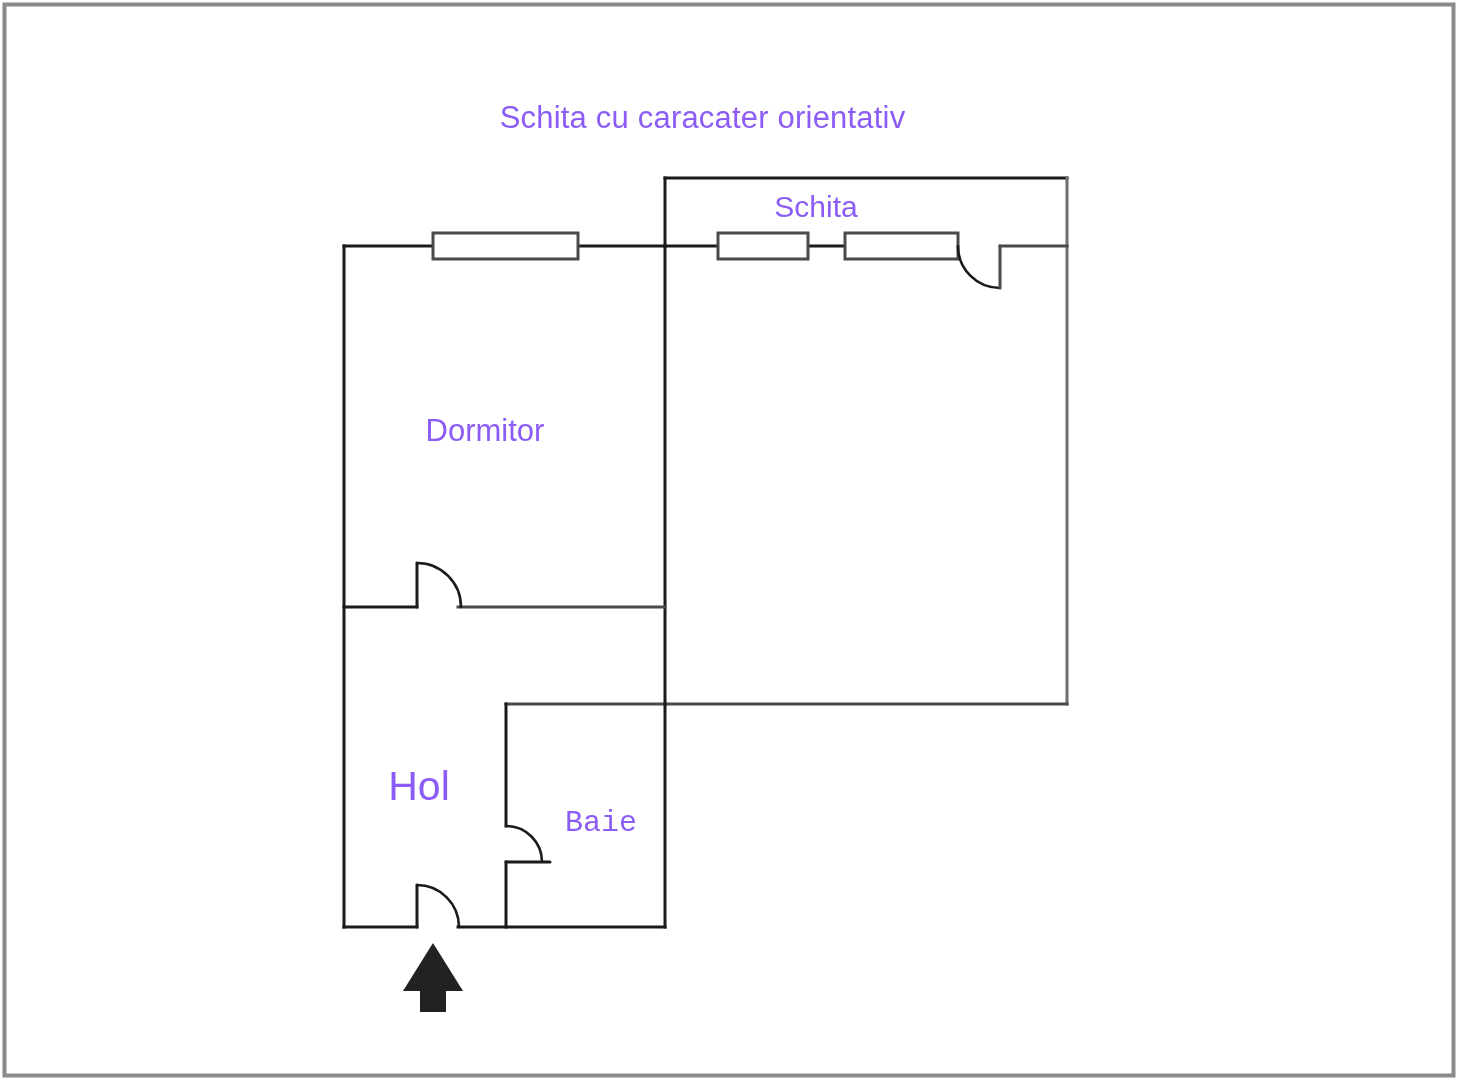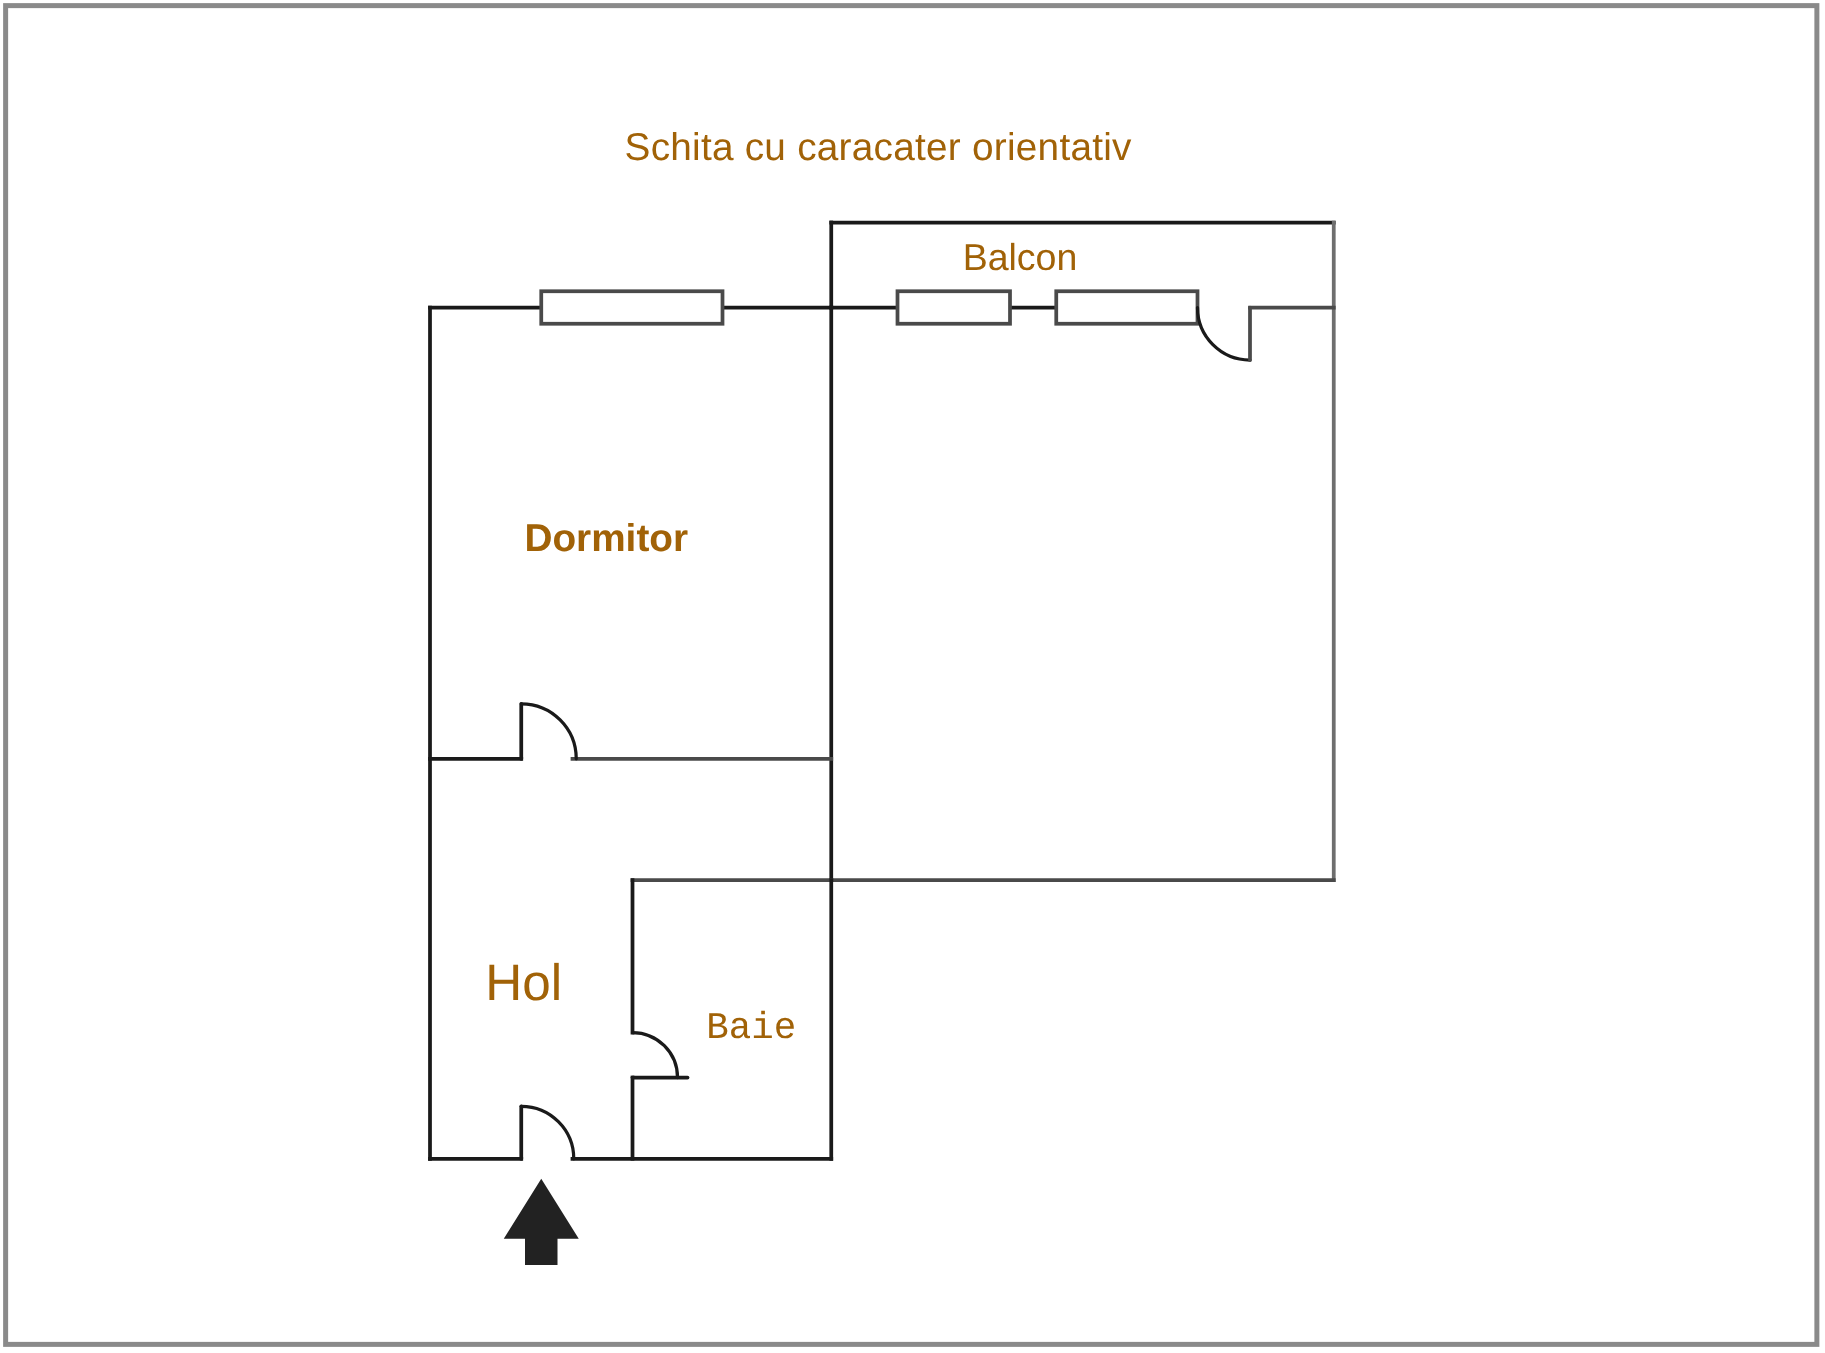--- a/index.html
+++ b/index.html
@@ -22,21 +22,21 @@
   }
   #plan-frame {
     position: absolute;
     left: 0;
     top: 0;
     width: 1460px;
     height: 1082px;
   }
   .plan-label {
     position: absolute;
-    color: #a16207;
+    color: #8b5cf6;
     white-space: pre;
     text-align: center;
     line-height: 1.18;
     pointer-events: none;
   }
   #plan-title {
     font-size: 31px;
     left: 0;
     top: 100px;
     width: 1405px;
@@ -47,21 +47,20 @@
     font-size: 30px;
     left: 700px;
     top: 189px;
     width: 232px;
   }
   #label-dormitor {
     font-size: 31px;
     left: 374px;
     top: 413px;
     width: 222px;
-    font-weight: bold;
   }
   #label-living {
     font-size: 31px;
     left: 752px;
     top: 415px;
     width: 232px;
   }
   #label-hol {
     font-size: 41px;
     left: 358px;
@@ -162,21 +161,21 @@
                L 446 991
                L 446 1012
                L 420 1012
                L 420 991
                L 403 991 Z" fill="#222222" stroke="none"></path>
     </g>
   </svg>
 
   <div class="plan-label" id="plan-title">Schita cu caracater orientativ</div>
 
-  <div class="plan-label" id="label-balcon">Balcon</div>
+  <div class="plan-label" id="label-balcon">Schita</div>
 
   <div class="plan-label" id="label-dormitor">Dormitor</div>
 
 
   <div class="plan-label" id="label-hol">Hol</div>
 
   <div class="plan-label" id="label-baie">Baie</div>
 
 </div>
 

